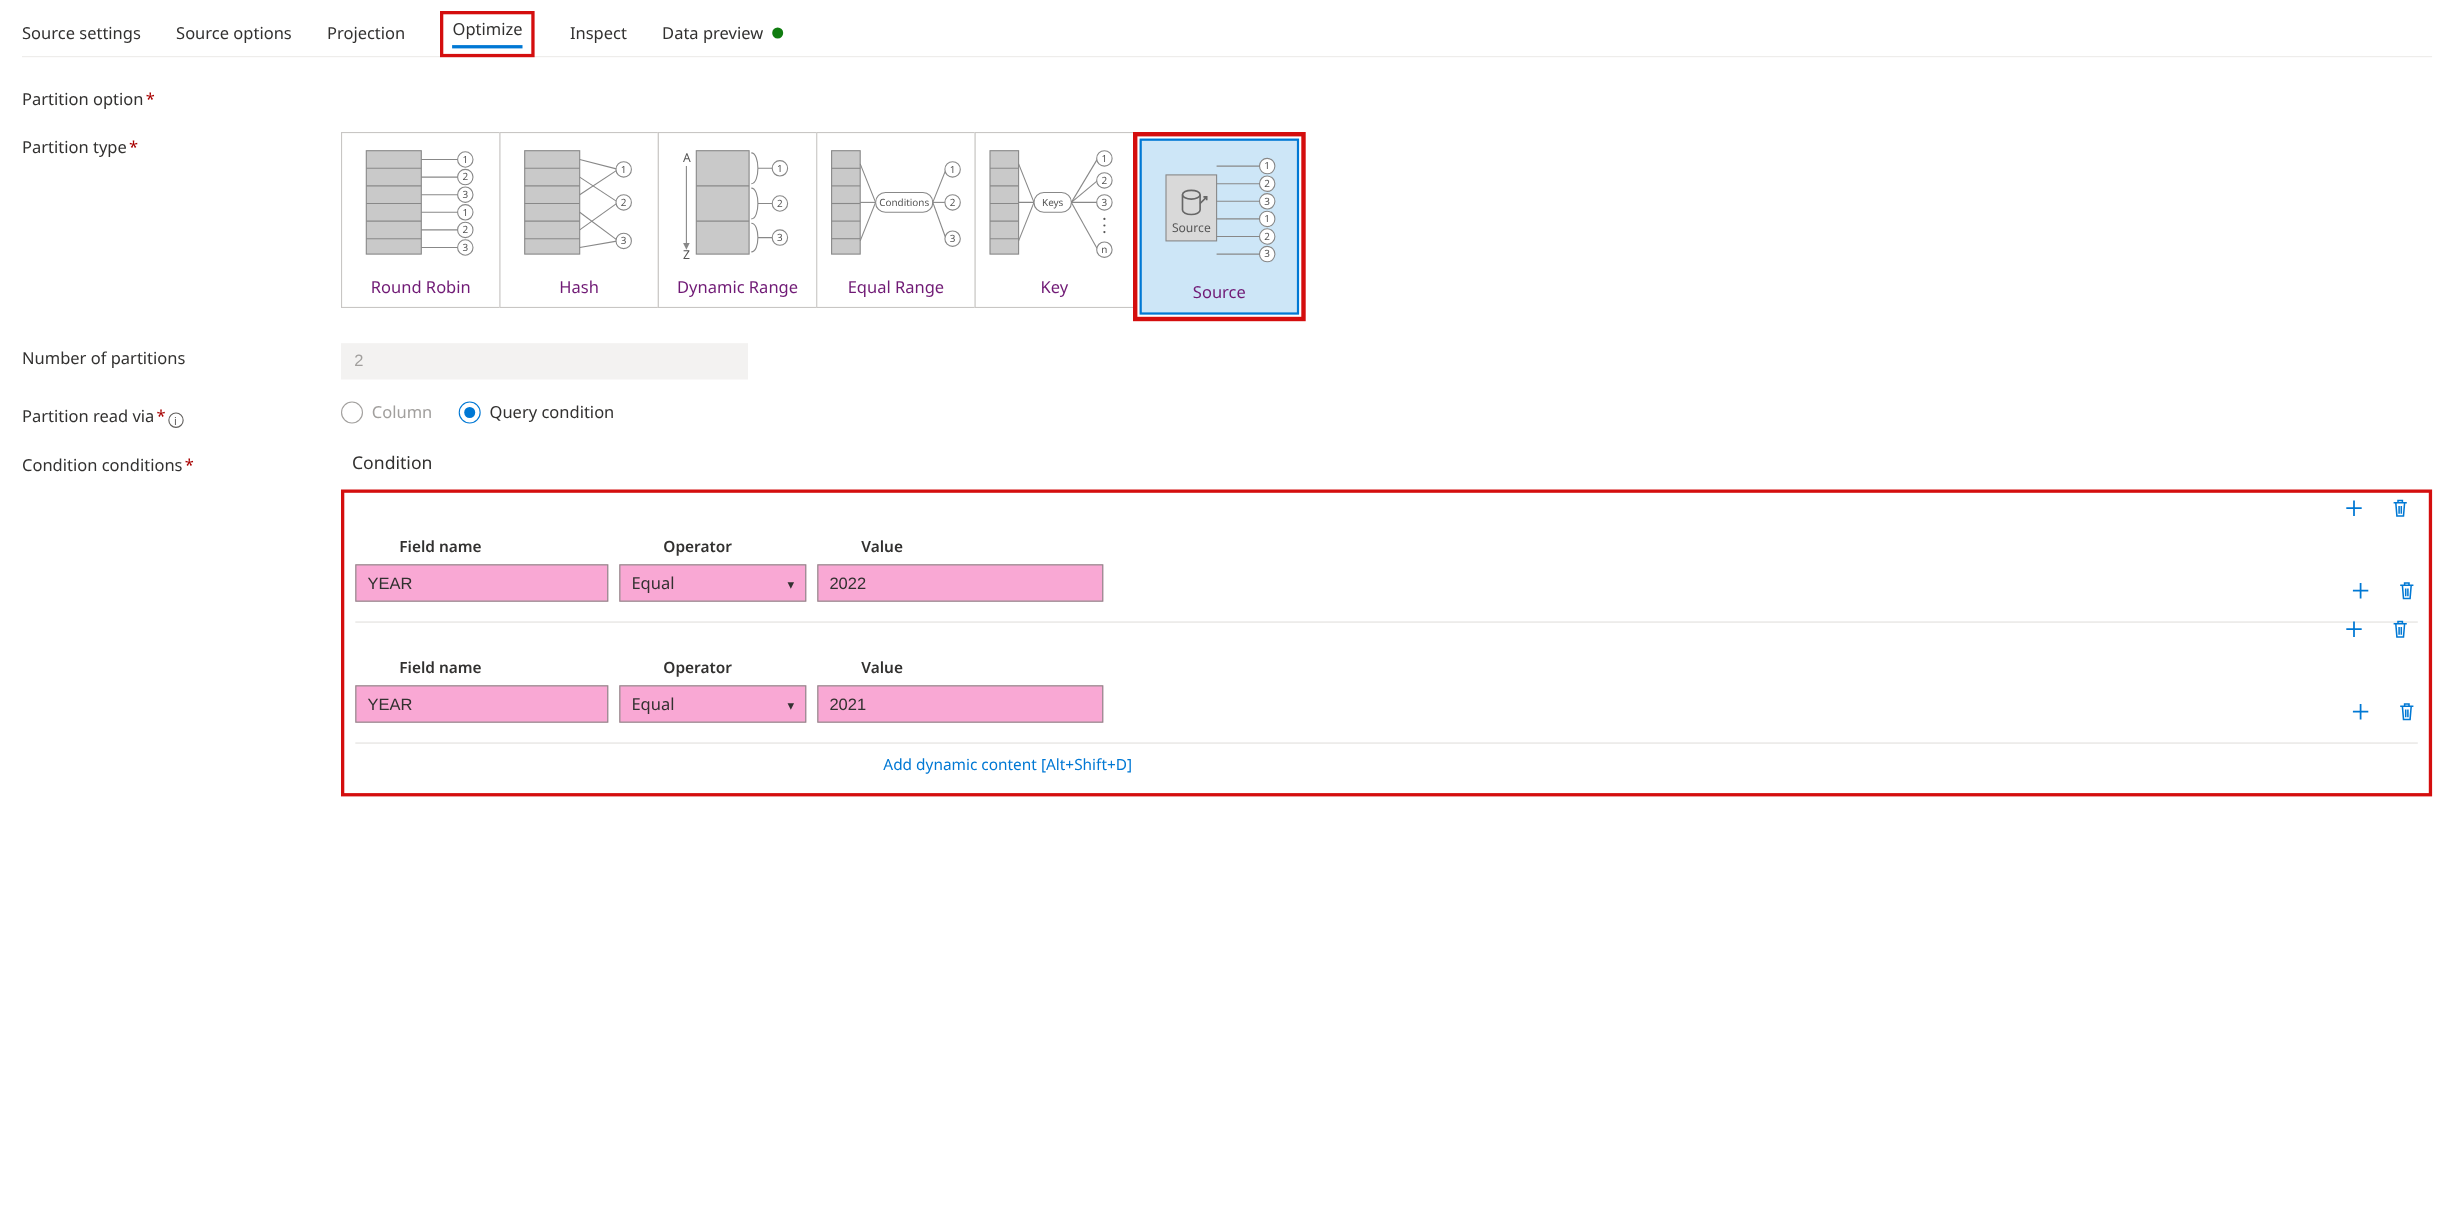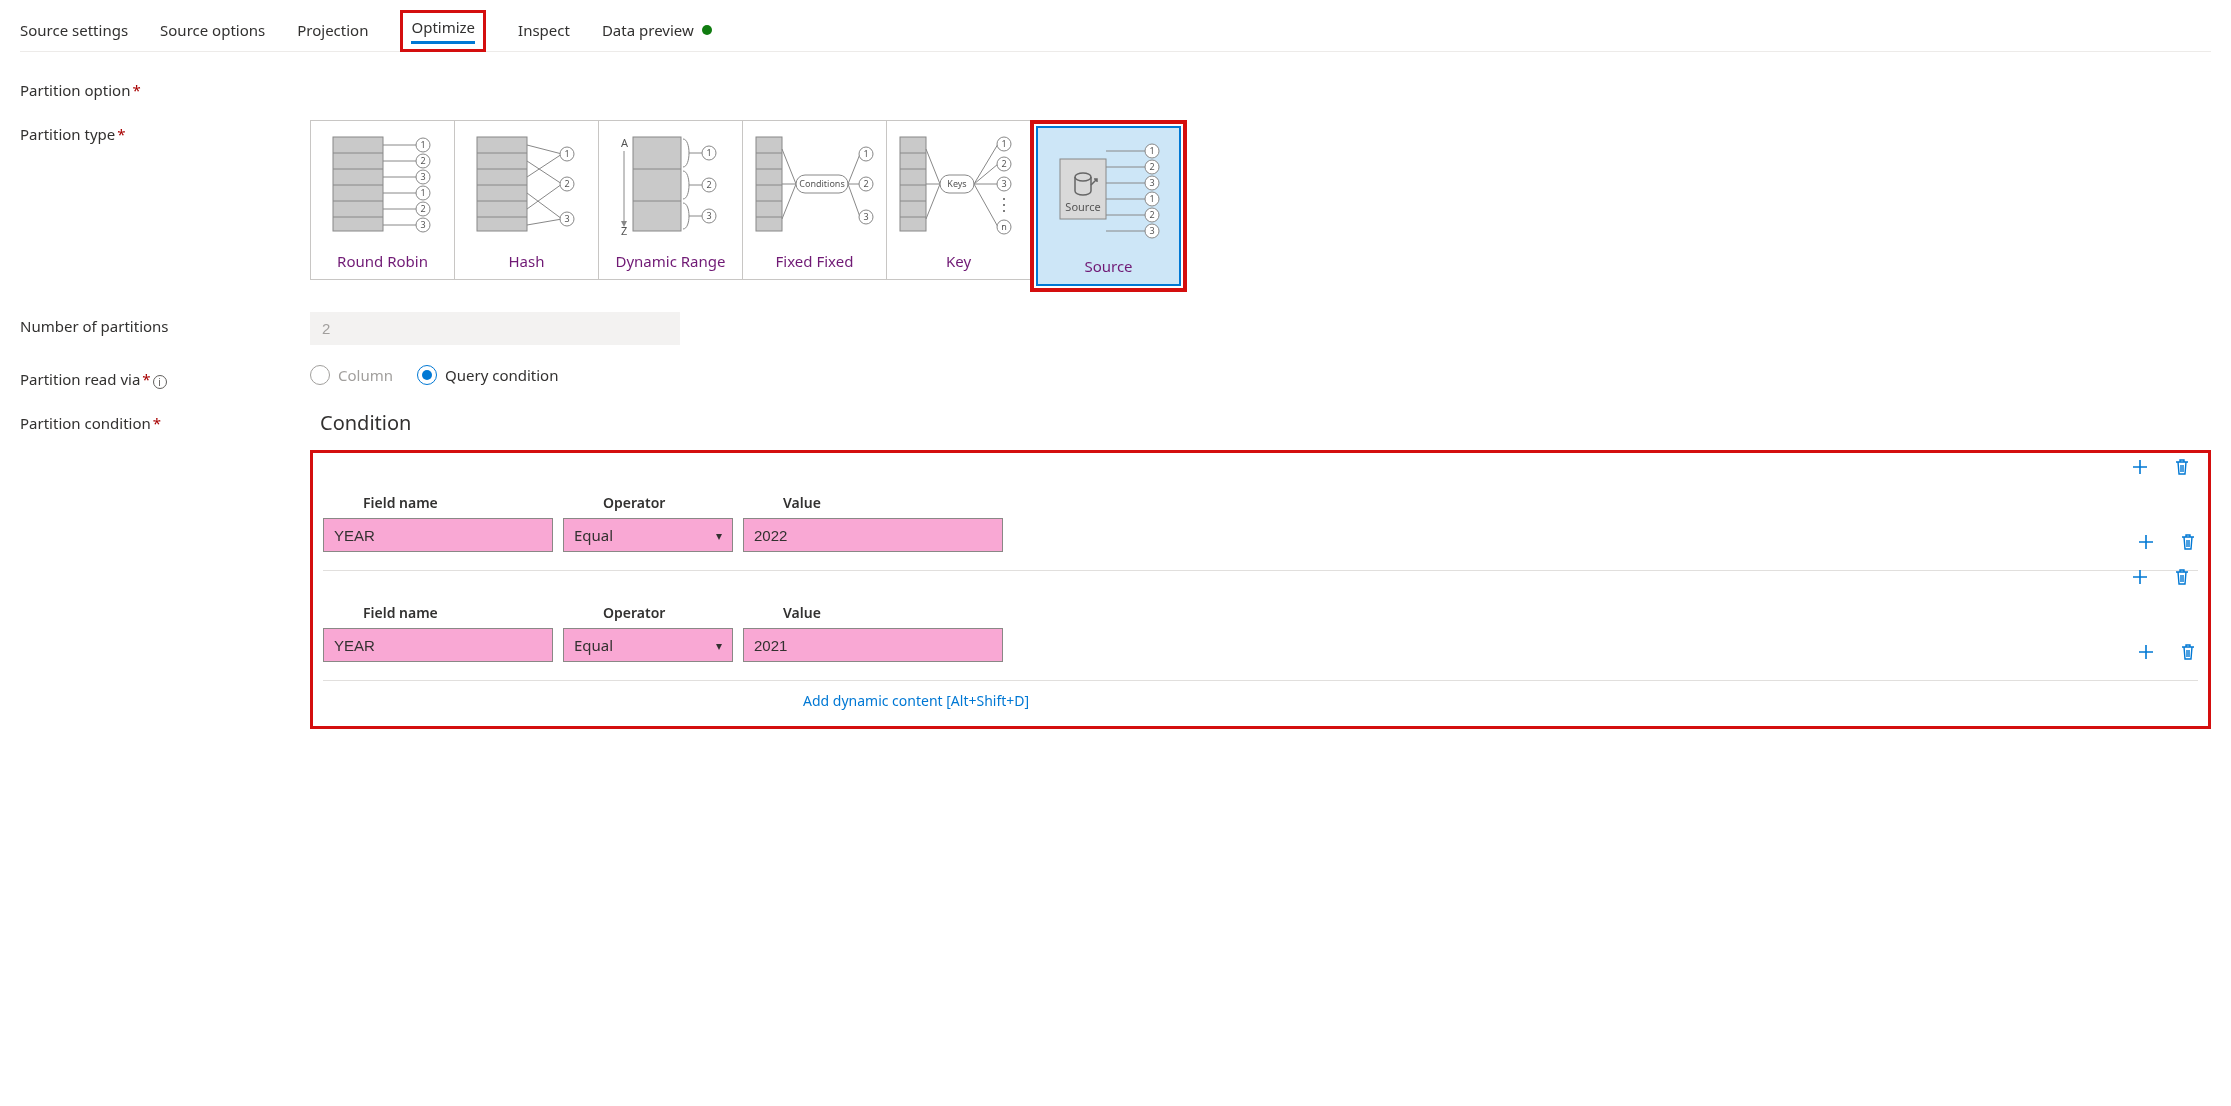--- a/index.html
+++ b/index.html
@@ -92,21 +92,21 @@
   .card-highlight .card { margin:2px; }
   
   svg { display:block; }
   
   .num-input {
     width:370px; padding:8px 12px; background:#f3f2f1; border:none;
     color:#a19f9d; font-size:15px;
   }
   
   .conditions-area { flex:1; }
-  .cond-title { font-size:20px; margin-bottom:14px; padding-left:10px; }
+  .cond-title { font-size:16px; margin-bottom:14px; padding-left:10px; }
   .cond-box {
     border:3px solid #d40e0e; padding:8px 10px 16px 10px;
   }
   .cond-group {
     border-bottom:1px solid #e1dfdd; padding:12px 0 18px 0;
     display:flex; align-items:flex-end; gap:0;
   }
   .cond-group:last-of-type { border-bottom:none; }
   .cond-col { display:flex; flex-direction:column; gap:6px; }
   .cond-col .hdr { font-size:14px; font-weight:600;margin-left:40px; }
@@ -302,21 +302,21 @@
               <circle cx="116" cy="55" r="7"></circle>
               <circle cx="116" cy="88" r="7"></circle>
           </g>
           <g font-size="9" fill="#555" text-anchor="middle">
             <text x="116" y="28">1</text>
               <text x="116" y="58">2</text>
               <text x="116" y="91">3</text>
           </g>
         </svg>
       </div>
-      <div class="caption">Fixed Fixed</div>
+      <div class="caption">Equal Range</div>
     </div>
 
     <div class="card">
       <div class="viz">
         <svg width="130" height="110">
           <rect x="6" y="8" width="26" height="94" fill="#c9c9c9" stroke="#888"></rect>
           <g stroke="#888">
               <line x1="6" y1="24" x2="32" y2="24"></line>
               <line x1="6" y1="40" x2="32" y2="40"></line>
               <line x1="6" y1="56" x2="32" y2="56"></line>
@@ -422,21 +422,21 @@
       <span class="circle">
           <span class="inner"></span>
         </span>
       <span>Query condition</span>
     </label>
   </div>
 </div>
 
 <div class="row">
   <div class="label">
-    <span>Partition condition</span>
+    <span>Condition conditions</span>
       <span class="req">*</span>
   </div>
   <div class="conditions-area">
     <div class="cond-title">Condition</div>
     <div class="cond-box">
 
       <div class="outer-actions">
         <span class="icon-btn">
           <svg viewBox="0 0 20 20">
               <path d="M10 3v14M3 10h14" stroke="#0078d4" stroke-width="1.6" fill="none"></path>

